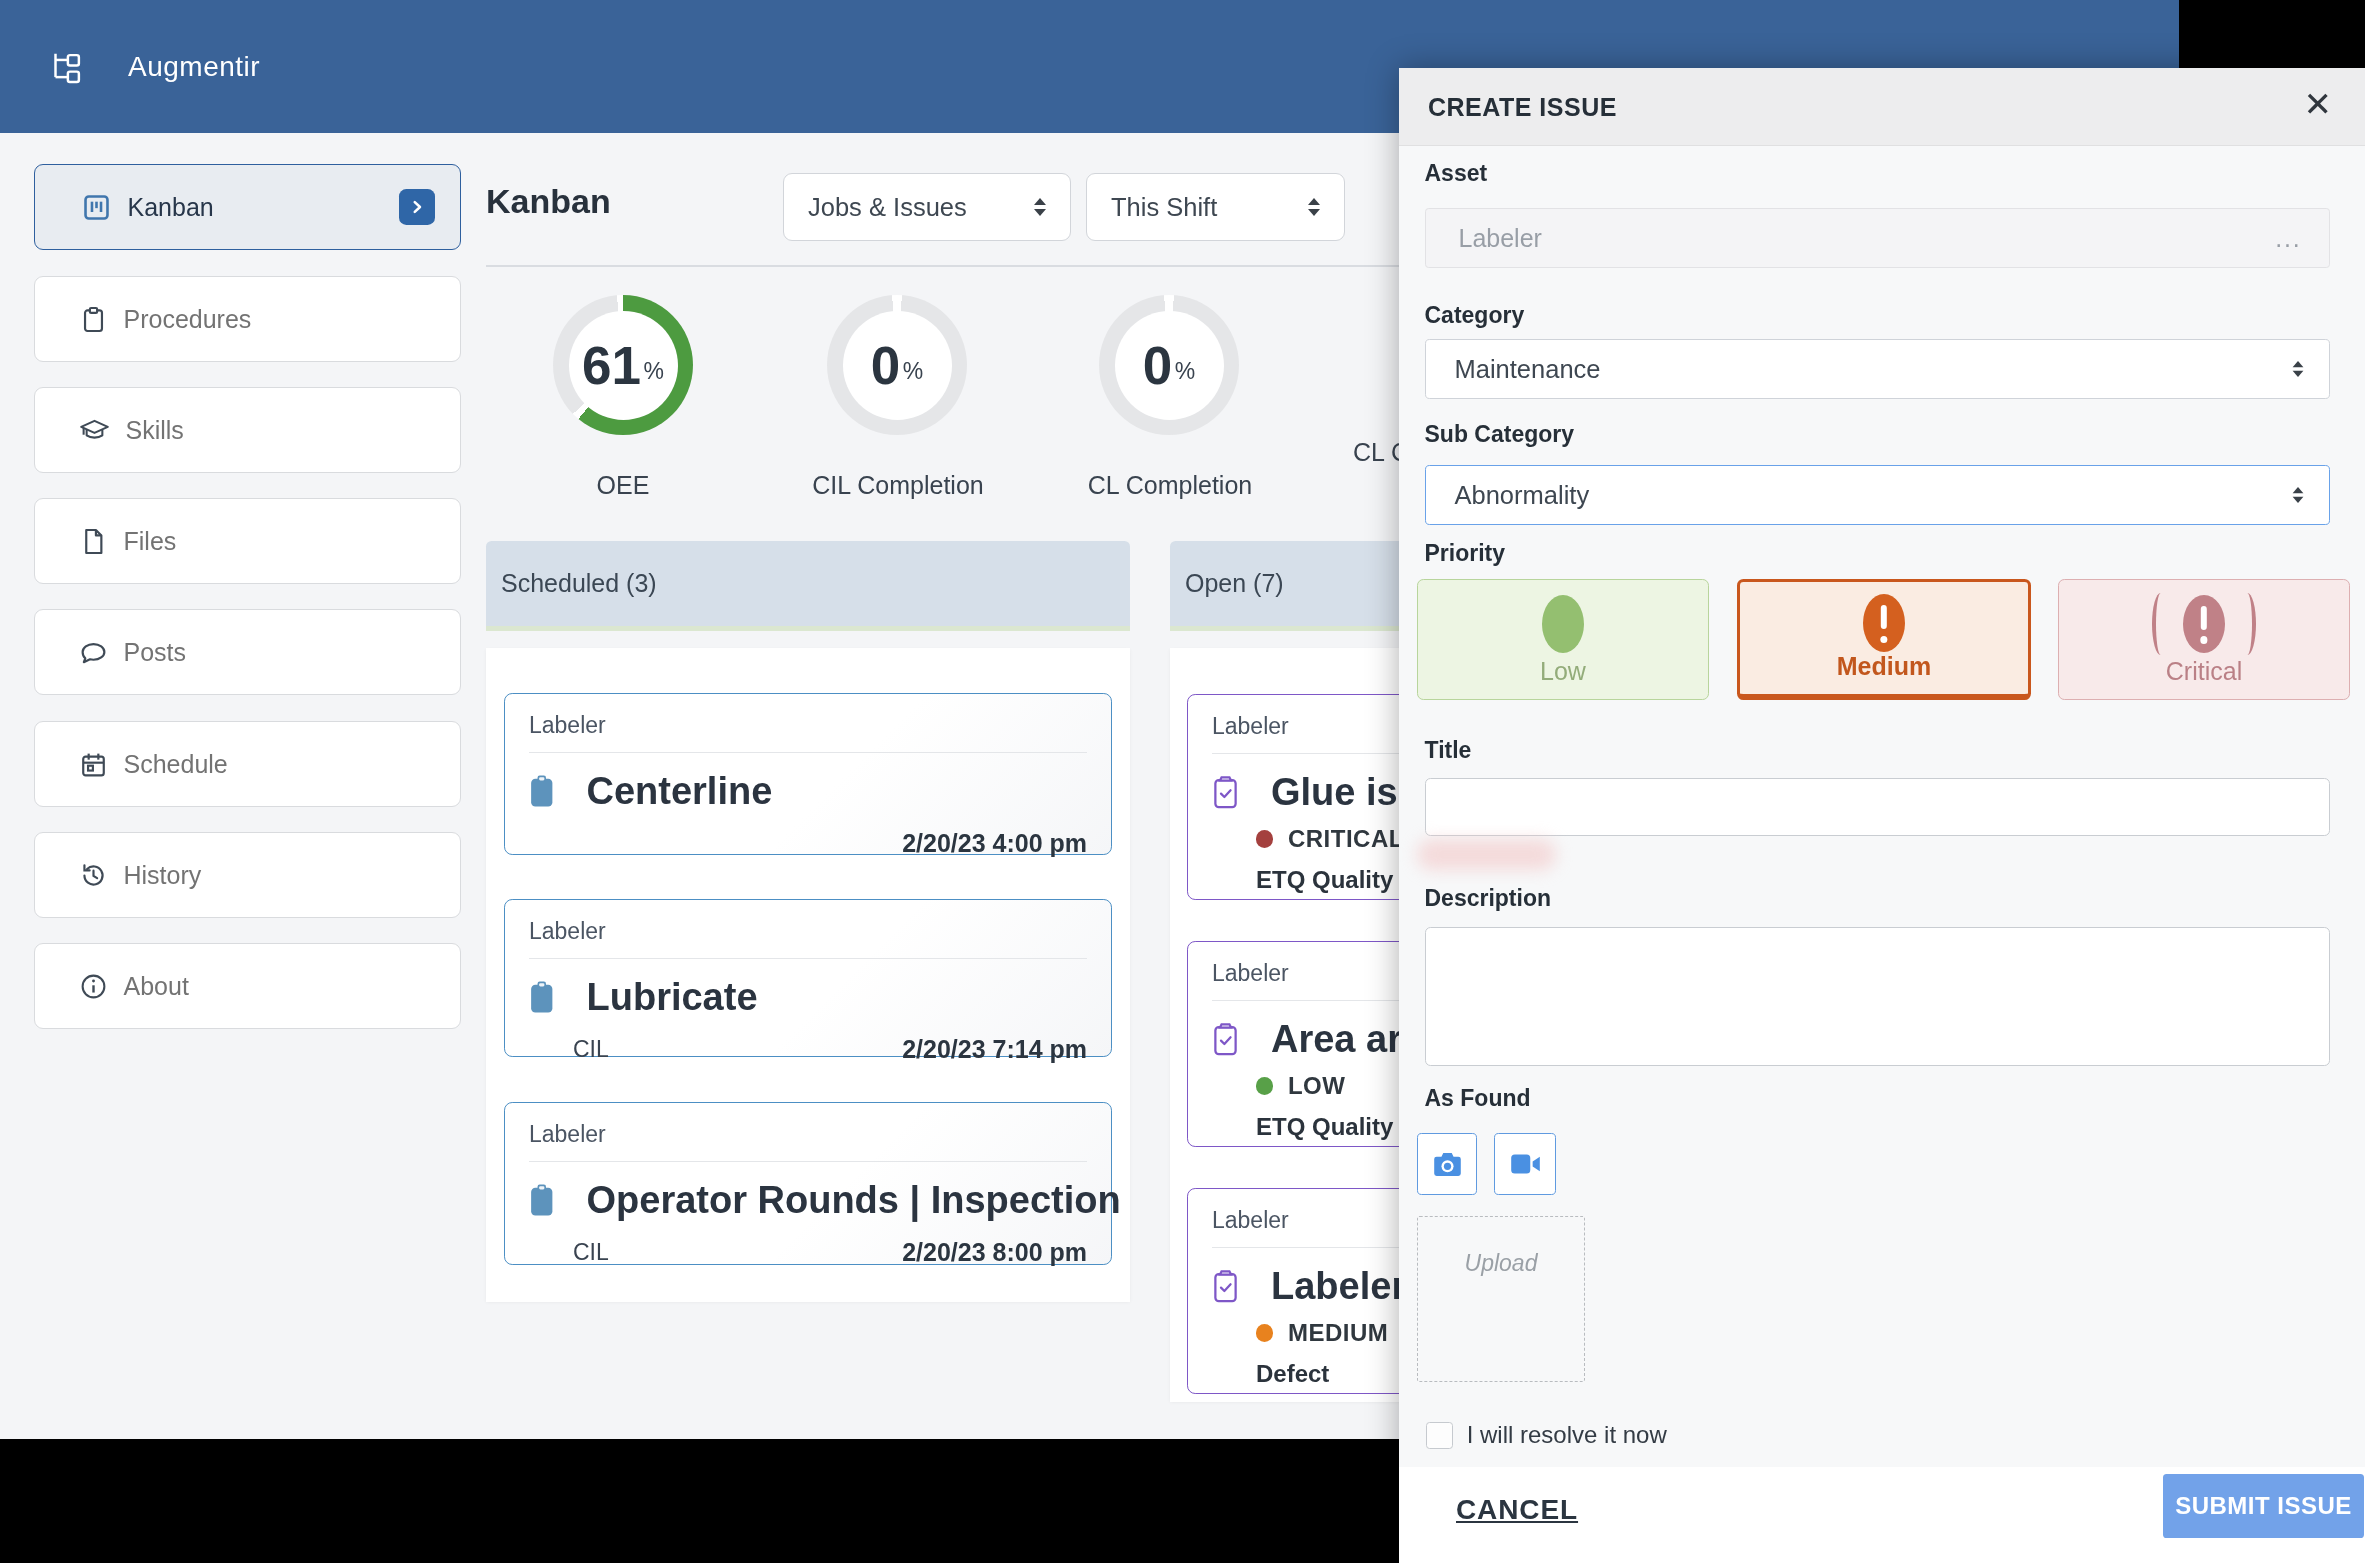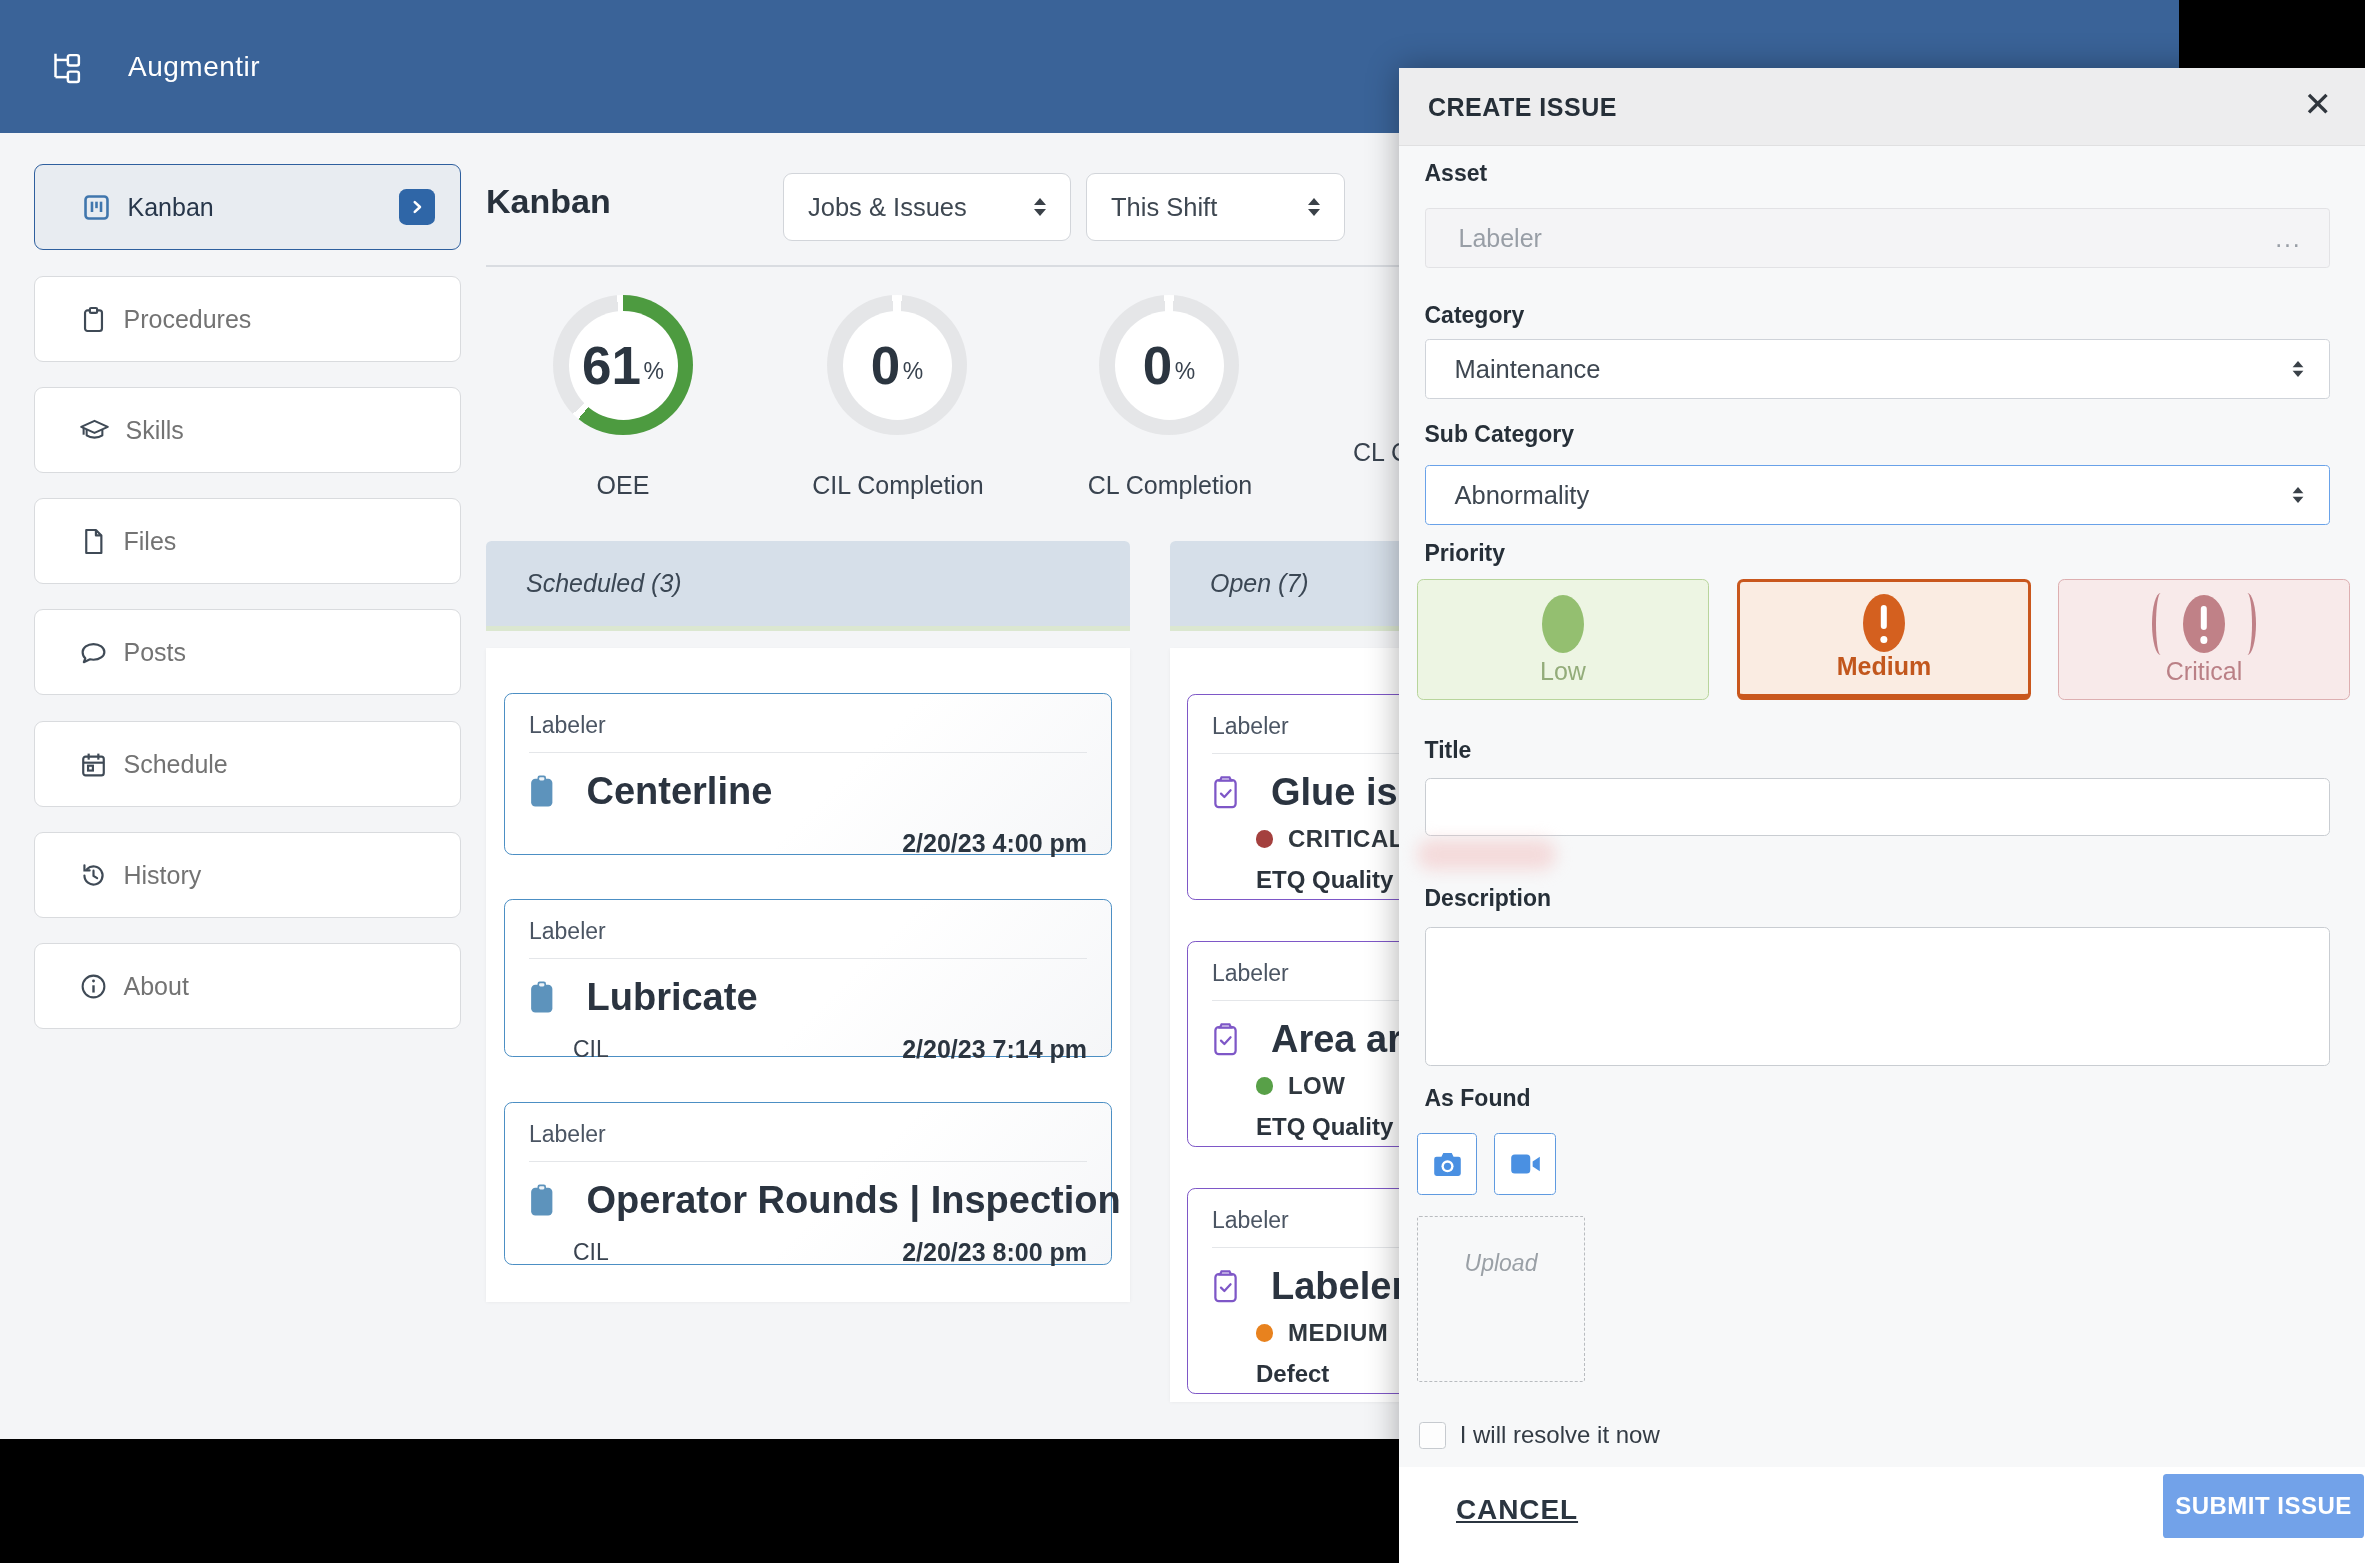--- a/index.html
+++ b/index.html
@@ -49,21 +49,21 @@
   .donut .num { font-size:53px; font-weight:700; color:#2b3540; }
   .donut .unit { font-size:23px; color:#39434f; margin:12.8px 0 0 2.7px; }
   .kpi-label { position:absolute; top:471px; font-size:25px; color:#39434f;
            transform:translateX(-50%); white-space:nowrap; }
   .kpi-frag { position:absolute; left:1353px; top:438px; font-size:25px;
            color:#39434f; white-space:nowrap; }
 
   
   .col-head { position:absolute; top:541px; width:644px; height:85px;
               background:#d6dfe9; border-radius:5.5px 5.5px 0 0; line-height:85px;
-              padding-left:40px; font-size:25px; color:#3b4754;font-style:italic; }
+              padding-left:15px; font-size:25px; color:#3b4754; }
   .col-strip { position:absolute; top:626px; width:644px; height:4.6px;
               background:#dbe7d0; }
   .col-body { position:absolute; top:648px; width:644px; background:#fff;
               box-shadow:0 0.9px 3.6px rgba(0,0,0,.05); }
 
   
   .card { position:absolute; border-radius:8.2px; cursor:pointer;
           background:linear-gradient(135deg,#ffffff 55%,#f5f6f8);
           padding:18px 24px; }
   .card.sched { left:504px; width:608px; border:1.8px solid #4c8fc4; }
@@ -137,21 +137,21 @@
   .media-btn { position:absolute; top:1065px; width:60px; height:62px;
                background:#fff; border:1.8px solid #5f9ae0; border-radius:4.6px;
                display:flex; align-items:center; justify-content:center;
                cursor:pointer; }
   #upload-box { position:absolute; left:18px; top:1148px; width:168px;
                height:166px; border:1.8px dashed #b9bcc0; border-radius:2.7px;
                cursor:pointer; }
   #upload-box .ulabel { margin-top:33px; text-align:center; font-size:23px;
                font-style:italic; color:#9aa0a6; }
 
-  #resolve-row { position:absolute; left:20px; top:1353px; display:flex;
+  #resolve-row { position:absolute; left:27px; top:1353px; display:flex;
                align-items:center; cursor:pointer; }
   #resolve-check { width:27px; height:27px; background:#fdfdfd;
                border:1.8px solid #c6cacf; border-radius:3.6px; }
   #resolve-label { font-size:24px; color:#333b44; margin-left:13.7px; }
 
   #modal-footer { position:absolute; left:0; top:1399px; width:100%;
                height:97px; background:#fff; }
   #cancel-link { position:absolute; left:57px; top:27px; font-size:28px;
                font-weight:700; color:#2b3540; letter-spacing:0.9px;
                text-decoration:underline; cursor:pointer; }

